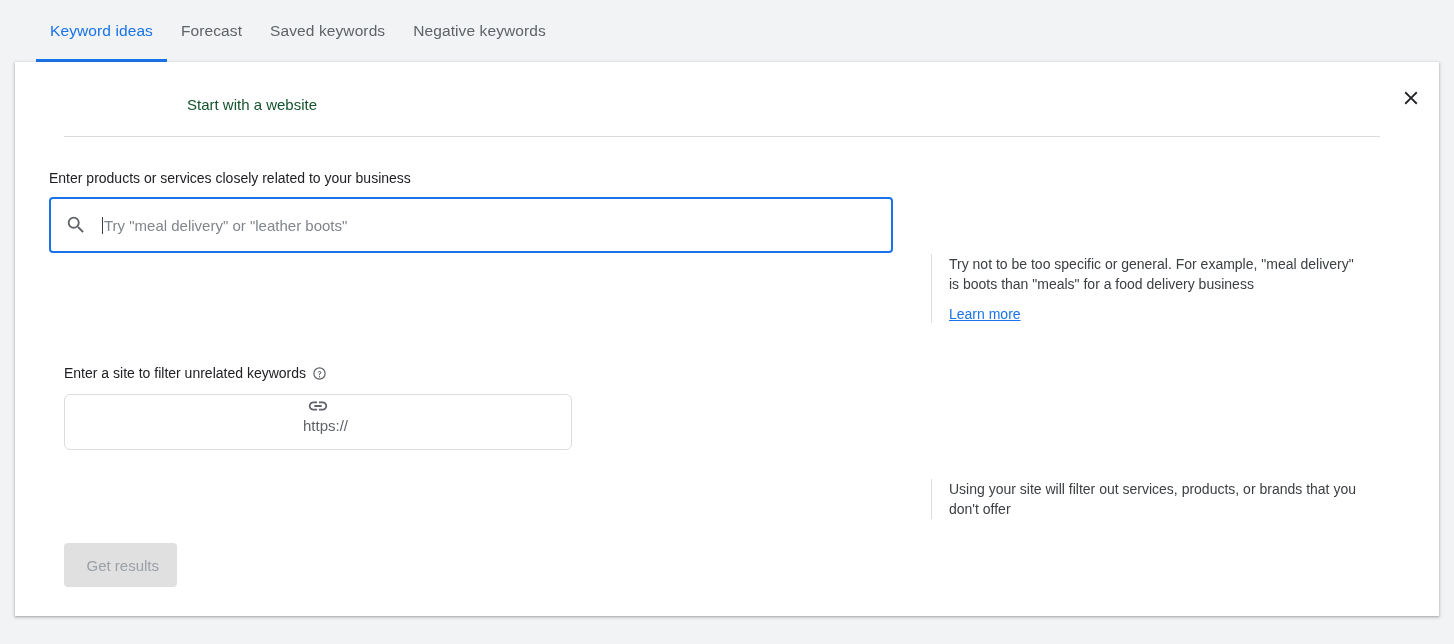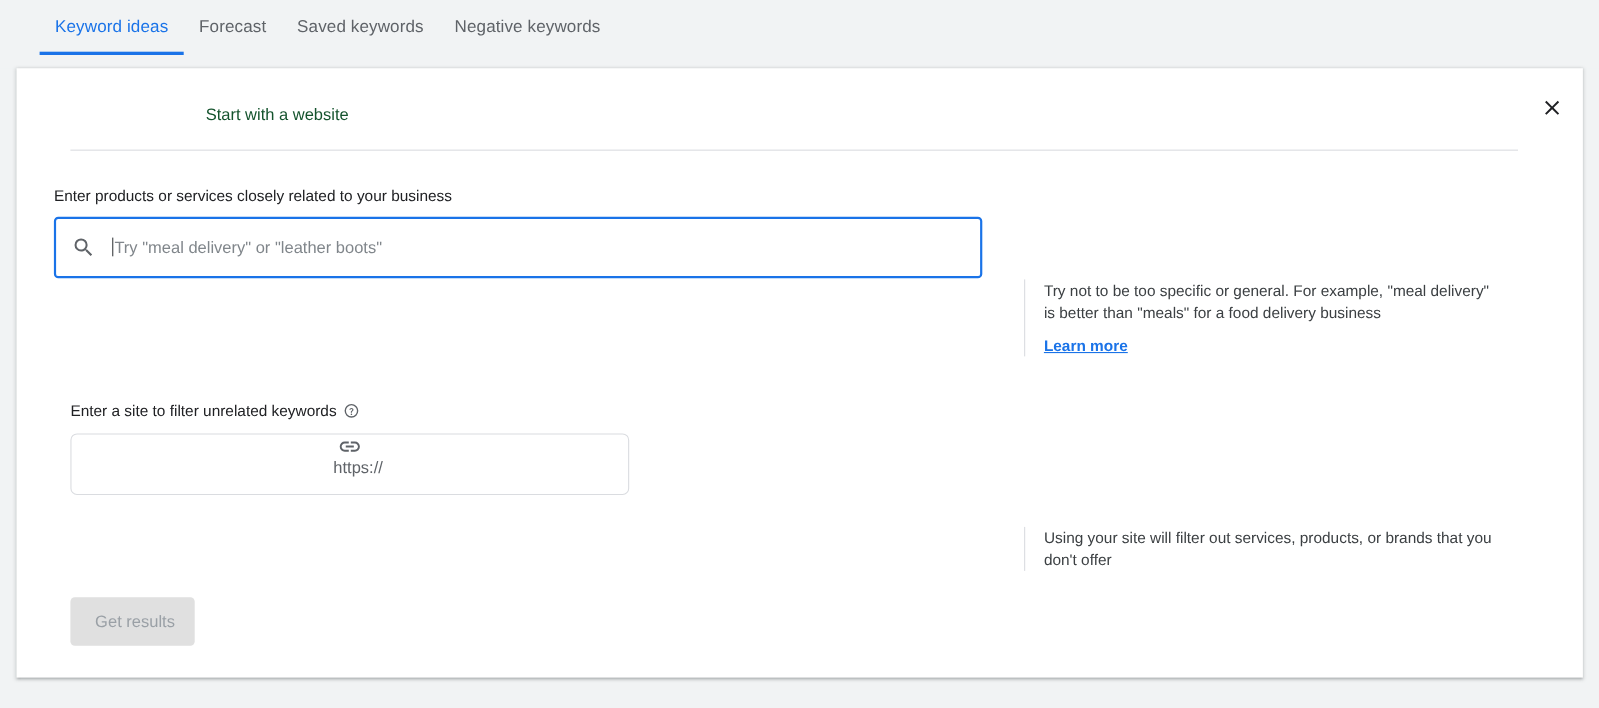--- a/index.html
+++ b/index.html
@@ -23,21 +23,21 @@
     width: 1454px;
     height: 62px;
     background: #f1f3f4;
     display: flex;
     align-items: flex-start;
     box-sizing: border-box;
     padding-left: 36px;
   }
   .topnav-tab {
     position: relative;
-    height: 50px;
+    height: 62px;
     display: flex;
     align-items: center;
     padding: 0 14px;
     font-size: 15.5px;
     color: #5f6368;
     cursor: pointer;
     white-space: nowrap;
     letter-spacing: .1px;
   }
   .topnav-tab.active {
@@ -217,21 +217,20 @@
     font-size: 14px;
     line-height: 20px;
     color: #3c4043;
   }
   .hint a {
     display: inline-block;
     margin-top: 12px;
     font-size: 14px;
     color: #1a73e8;
     text-decoration: underline;
-    font-weight: bold;
   }
 
   
   .get-results {
     position: absolute;
     left: 49px;
     top: 407px;
     min-width: 113px;
     height: 44px;
     background: #e0e0e0;
@@ -287,21 +286,21 @@
         <span class="icon">
           <svg width="22" height="22" viewBox="0 0 24 24">
             <path fill="currentColor" d="M15.5 14h-.79l-.28-.27A6.47 6.47 0 0 0 16 9.5 6.5 6.5 0 1 0 9.5 16c1.61 0 3.09-.59 4.23-1.57l.27.28v.79l5 4.99L20.49 19zm-6 0A4.5 4.5 0 1 1 14 9.5 4.49 4.49 0 0 1 9.5 14"></path>
           </svg>
         </span>
         <span class="ph"><span class="caret"></span><span>Try "meal delivery" or "leather boots"</span></span>
       </div>
     </div>
 
     <div class="hint hint-kw">
-      <p>Try not to be too specific or general. For example, "meal delivery" is better than "meals" for a food delivery business</p>
+      <p>Try not to be too specific or general. For example, "meal delivery" is boots than "meals" for a food delivery business</p>
       <a href="#">Learn more</a>
     </div>
 
     <div class="row-site">
       <div class="field-label">
         <span>Enter a site to filter unrelated keywords</span>
         <span class="help-icon">
           <svg width="15" height="15" viewBox="0 0 24 24">
             <path fill="currentColor" d="M12 2a10 10 0 1 0 0 20 10 10 0 0 0 0-20m0 18a8 8 0 1 1 0-16 8 8 0 0 1 0 16m.9-5.1h-1.8v-1.2q0-.63.3-1.05.3-.45.9-.9.48-.36.69-.63.21-.28.21-.69 0-.48-.33-.78t-.87-.3q-.54 0-.93.33-.39.33-.48.87l-1.62-.24q.18-1.05.96-1.68.78-.63 2.04-.63 1.32 0 2.13.66.81.66.81 1.77 0 .66-.3 1.14-.3.48-1.02 1.02-.54.42-.72.69-.18.27-.18.72zm-.9 3.3q-.45 0-.78-.33-.33-.33-.33-.78t.33-.78q.33-.33.78-.33t.78.33q.33.33.33.78t-.33.78q-.33.33-.78.33"></path>
           </svg>

